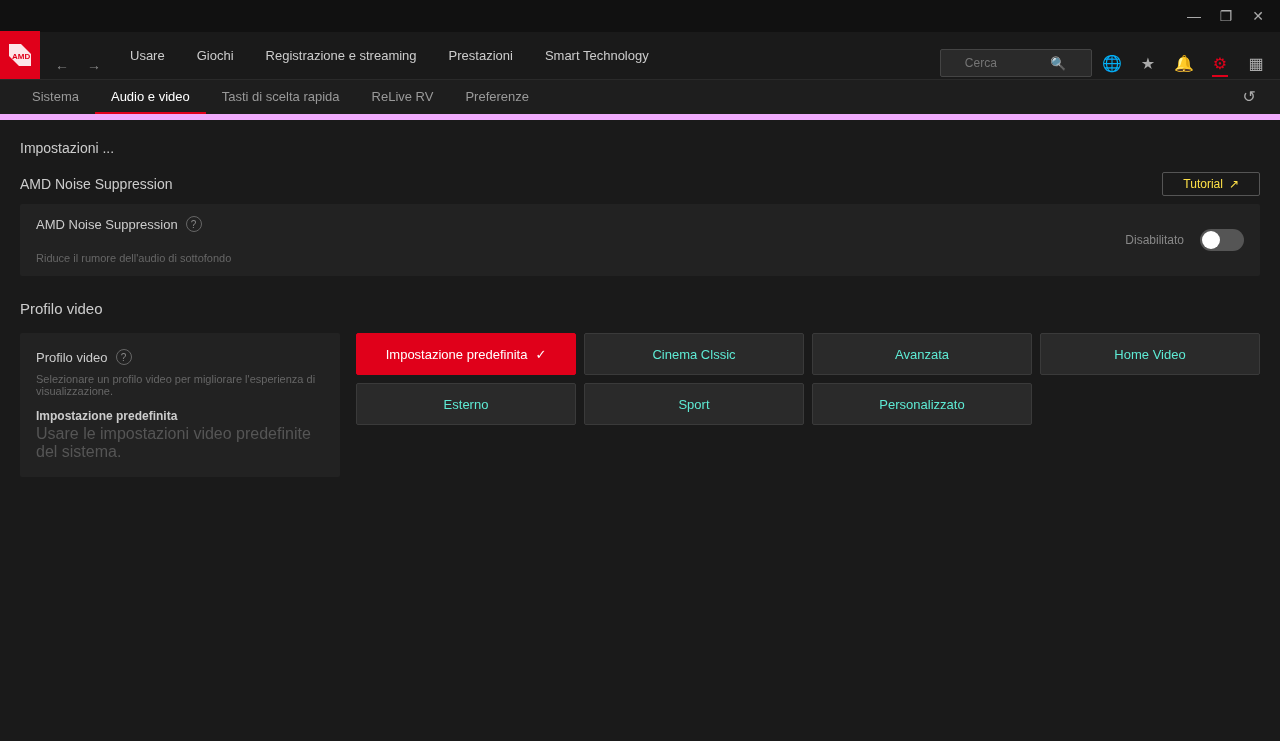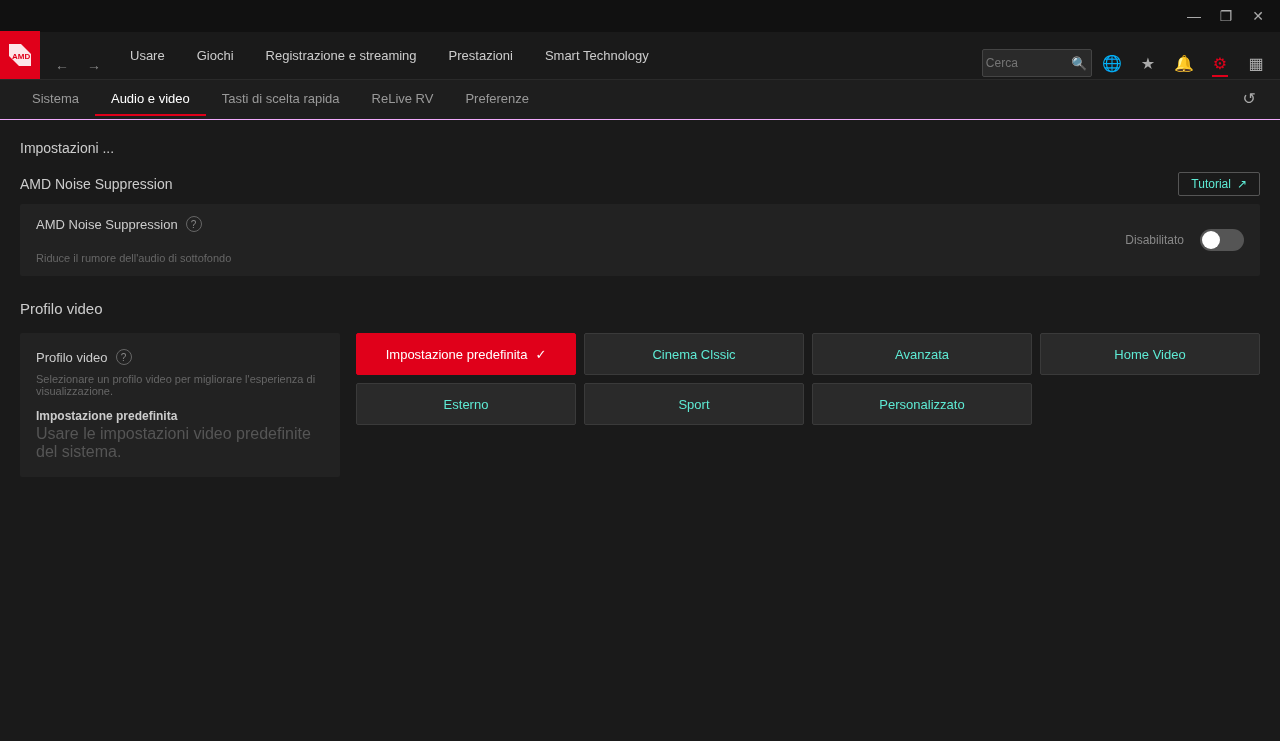--- a/index.html
+++ b/index.html
@@ -100,21 +100,21 @@
       align-items: center;
       gap: 4px;
       padding-right: 8px;
     }
     .search-box {
       display: flex;
       align-items: center;
       background: #2a2a2a;
       border: 1px solid #444;
       border-radius: 2px;
-      padding: 0 3px;
+      padding: 0 24px;
       height: 28px;
       gap: 6px;
     }
     .search-input {
       background: transparent;
       border: none;
       outline: none;
       color: #ccc;
       font-size: 12px;
       width: 80px;
@@ -142,23 +142,23 @@
       width: 16px;
       height: 2px;
       background: #e0001a;
     }
 
     
     .tab-bar {
       height: 40px;
       background: #1e1e1e;
       display: flex;
-      align-items: flex-start;
+      align-items: flex-end;
       padding: 0 16px;
-      border-bottom: 1px solid #f0abfc;
+      border-bottom: 6px solid #f0abfc;
       position: relative;
     }
     .tab {
       padding: 0 16px;
       height: 36px;
       display: flex;
       align-items: center;
       color: #999;
       cursor: pointer;
       font-size: 13px;
@@ -210,22 +210,22 @@
     }
     .noise-header {
       display: flex;
       align-items: center;
       justify-content: space-between;
       margin-bottom: 8px;
     }
     .tutorial-btn {
       background: transparent;
       border: 1px solid #555;
-      color: #5eead4;
-      padding: 4px 12px;
+      color: #fde047;
+      padding: 4px 20px;
       cursor: pointer;
       font-size: 12px;
       border-radius: 2px;
       display: flex;
       align-items: center;
       gap: 6px;
     }
     .noise-row {
       background: #222;
       border-radius: 2px;

